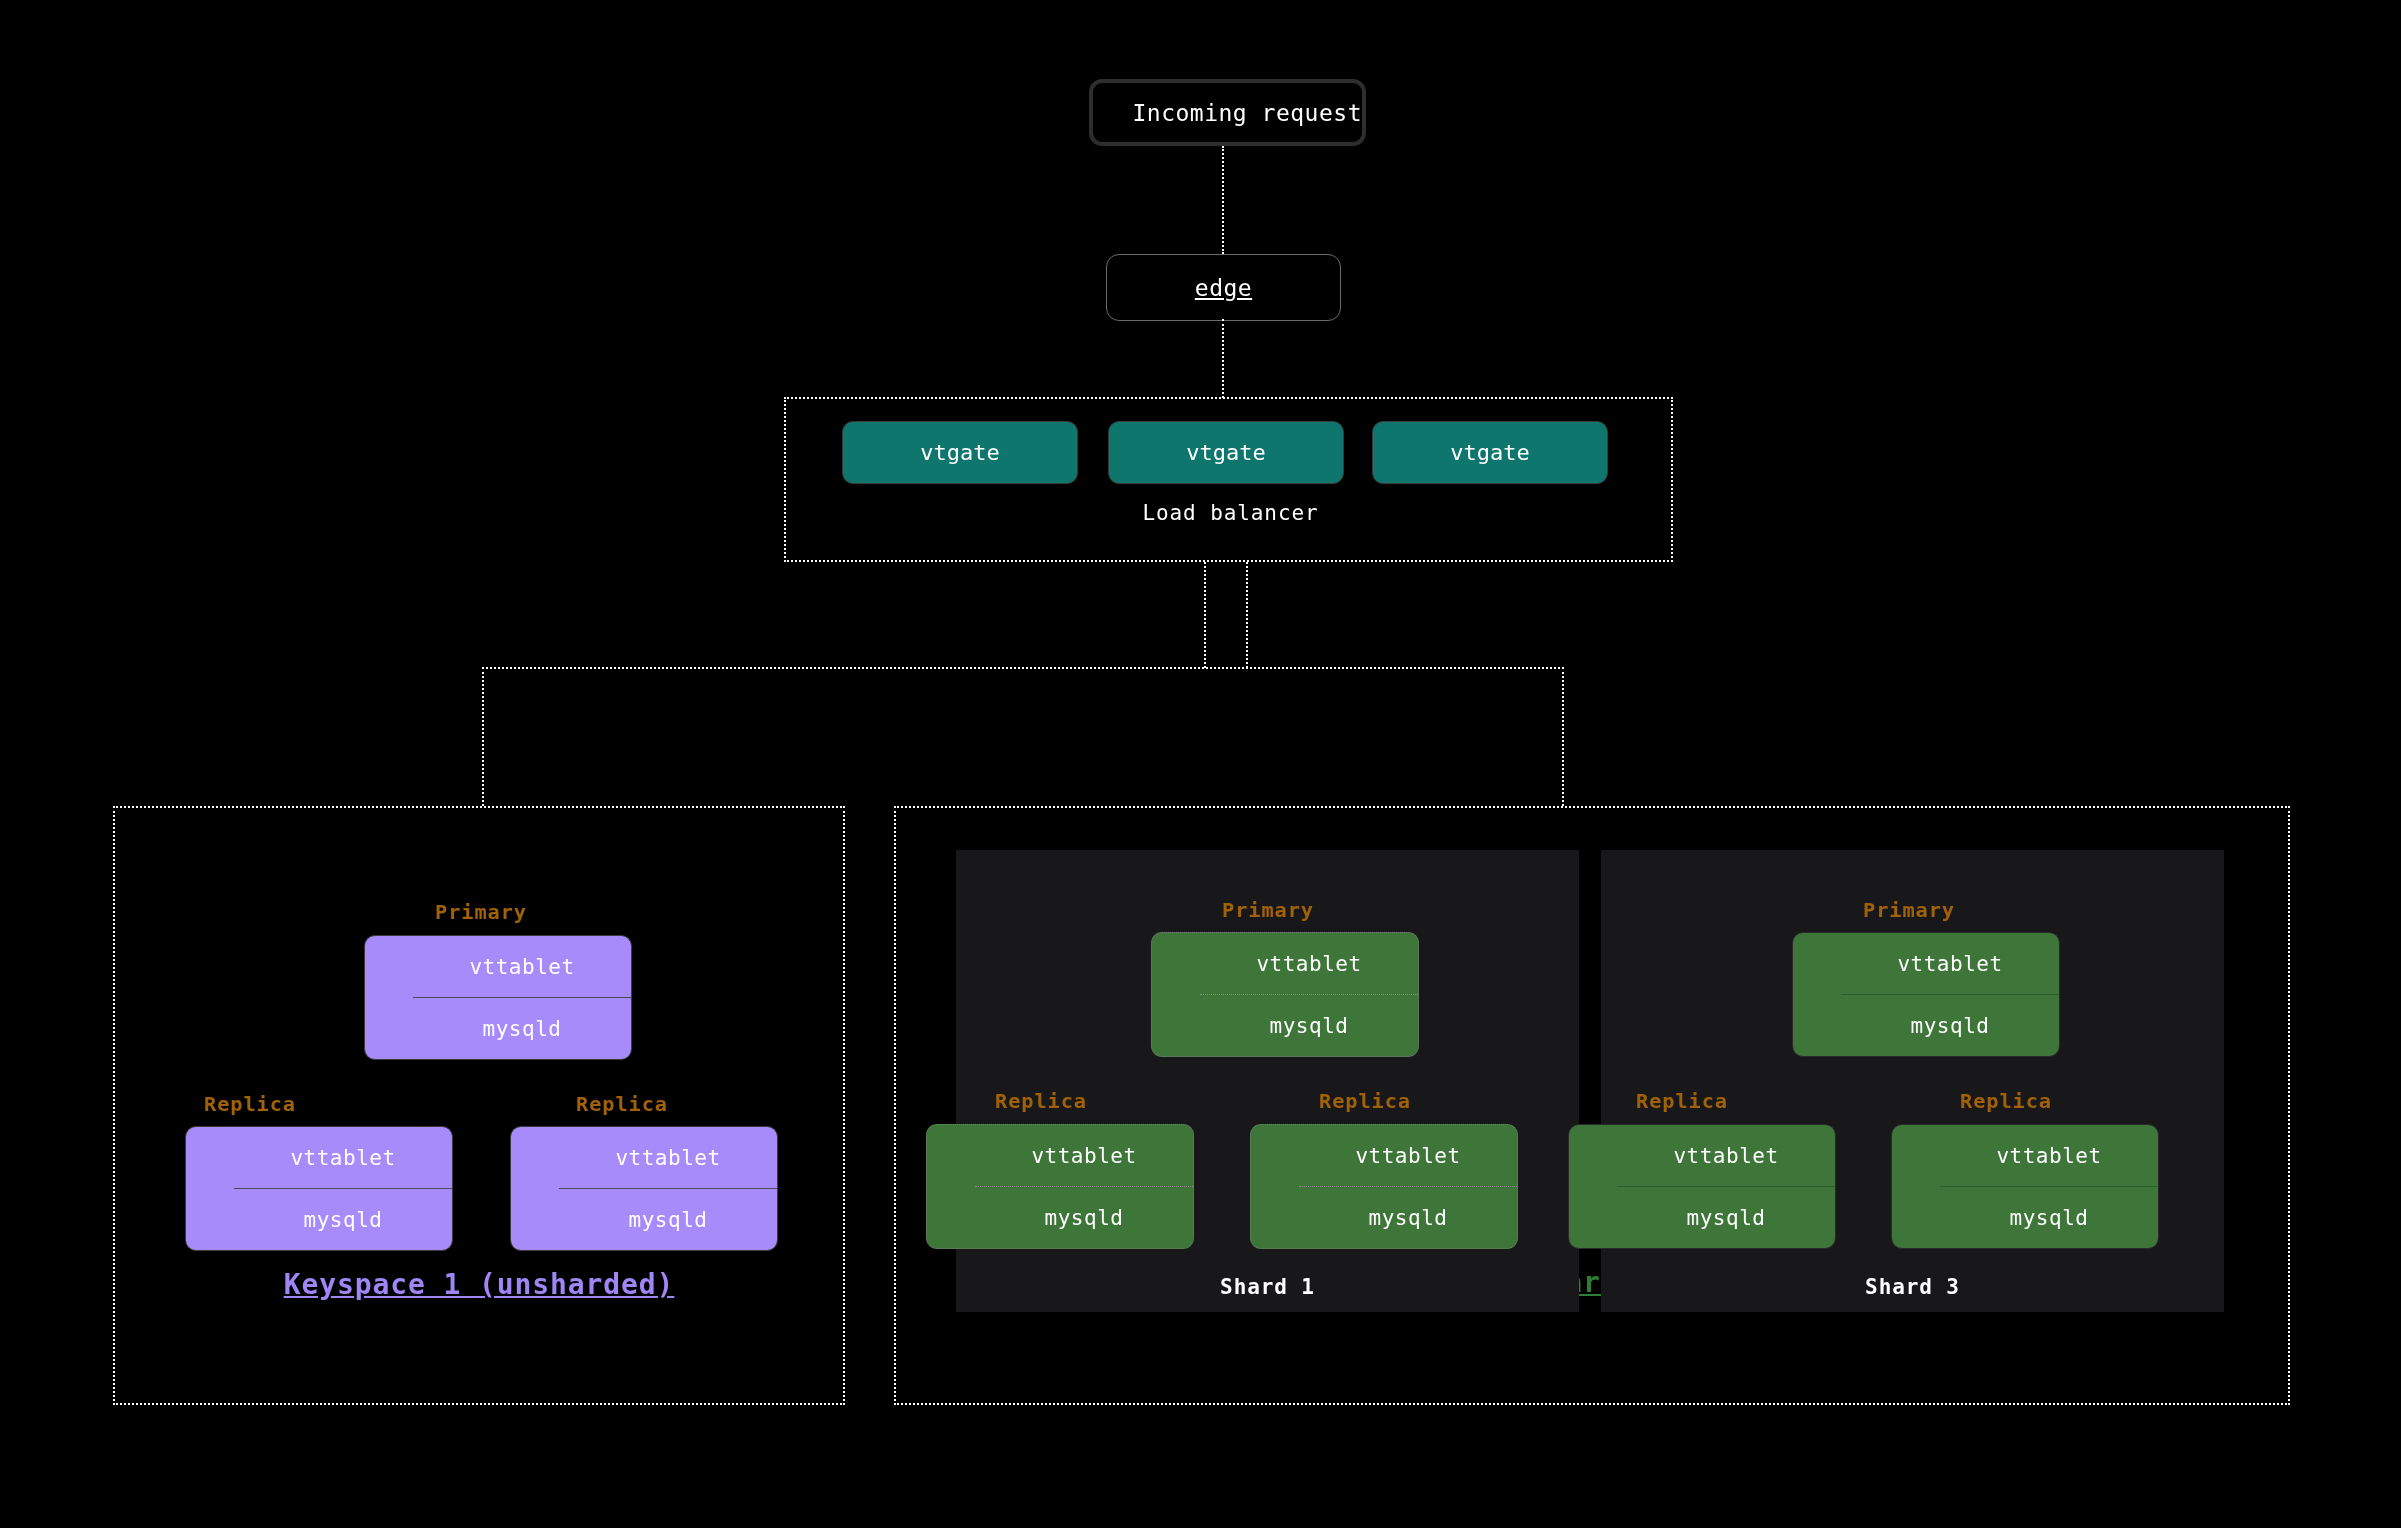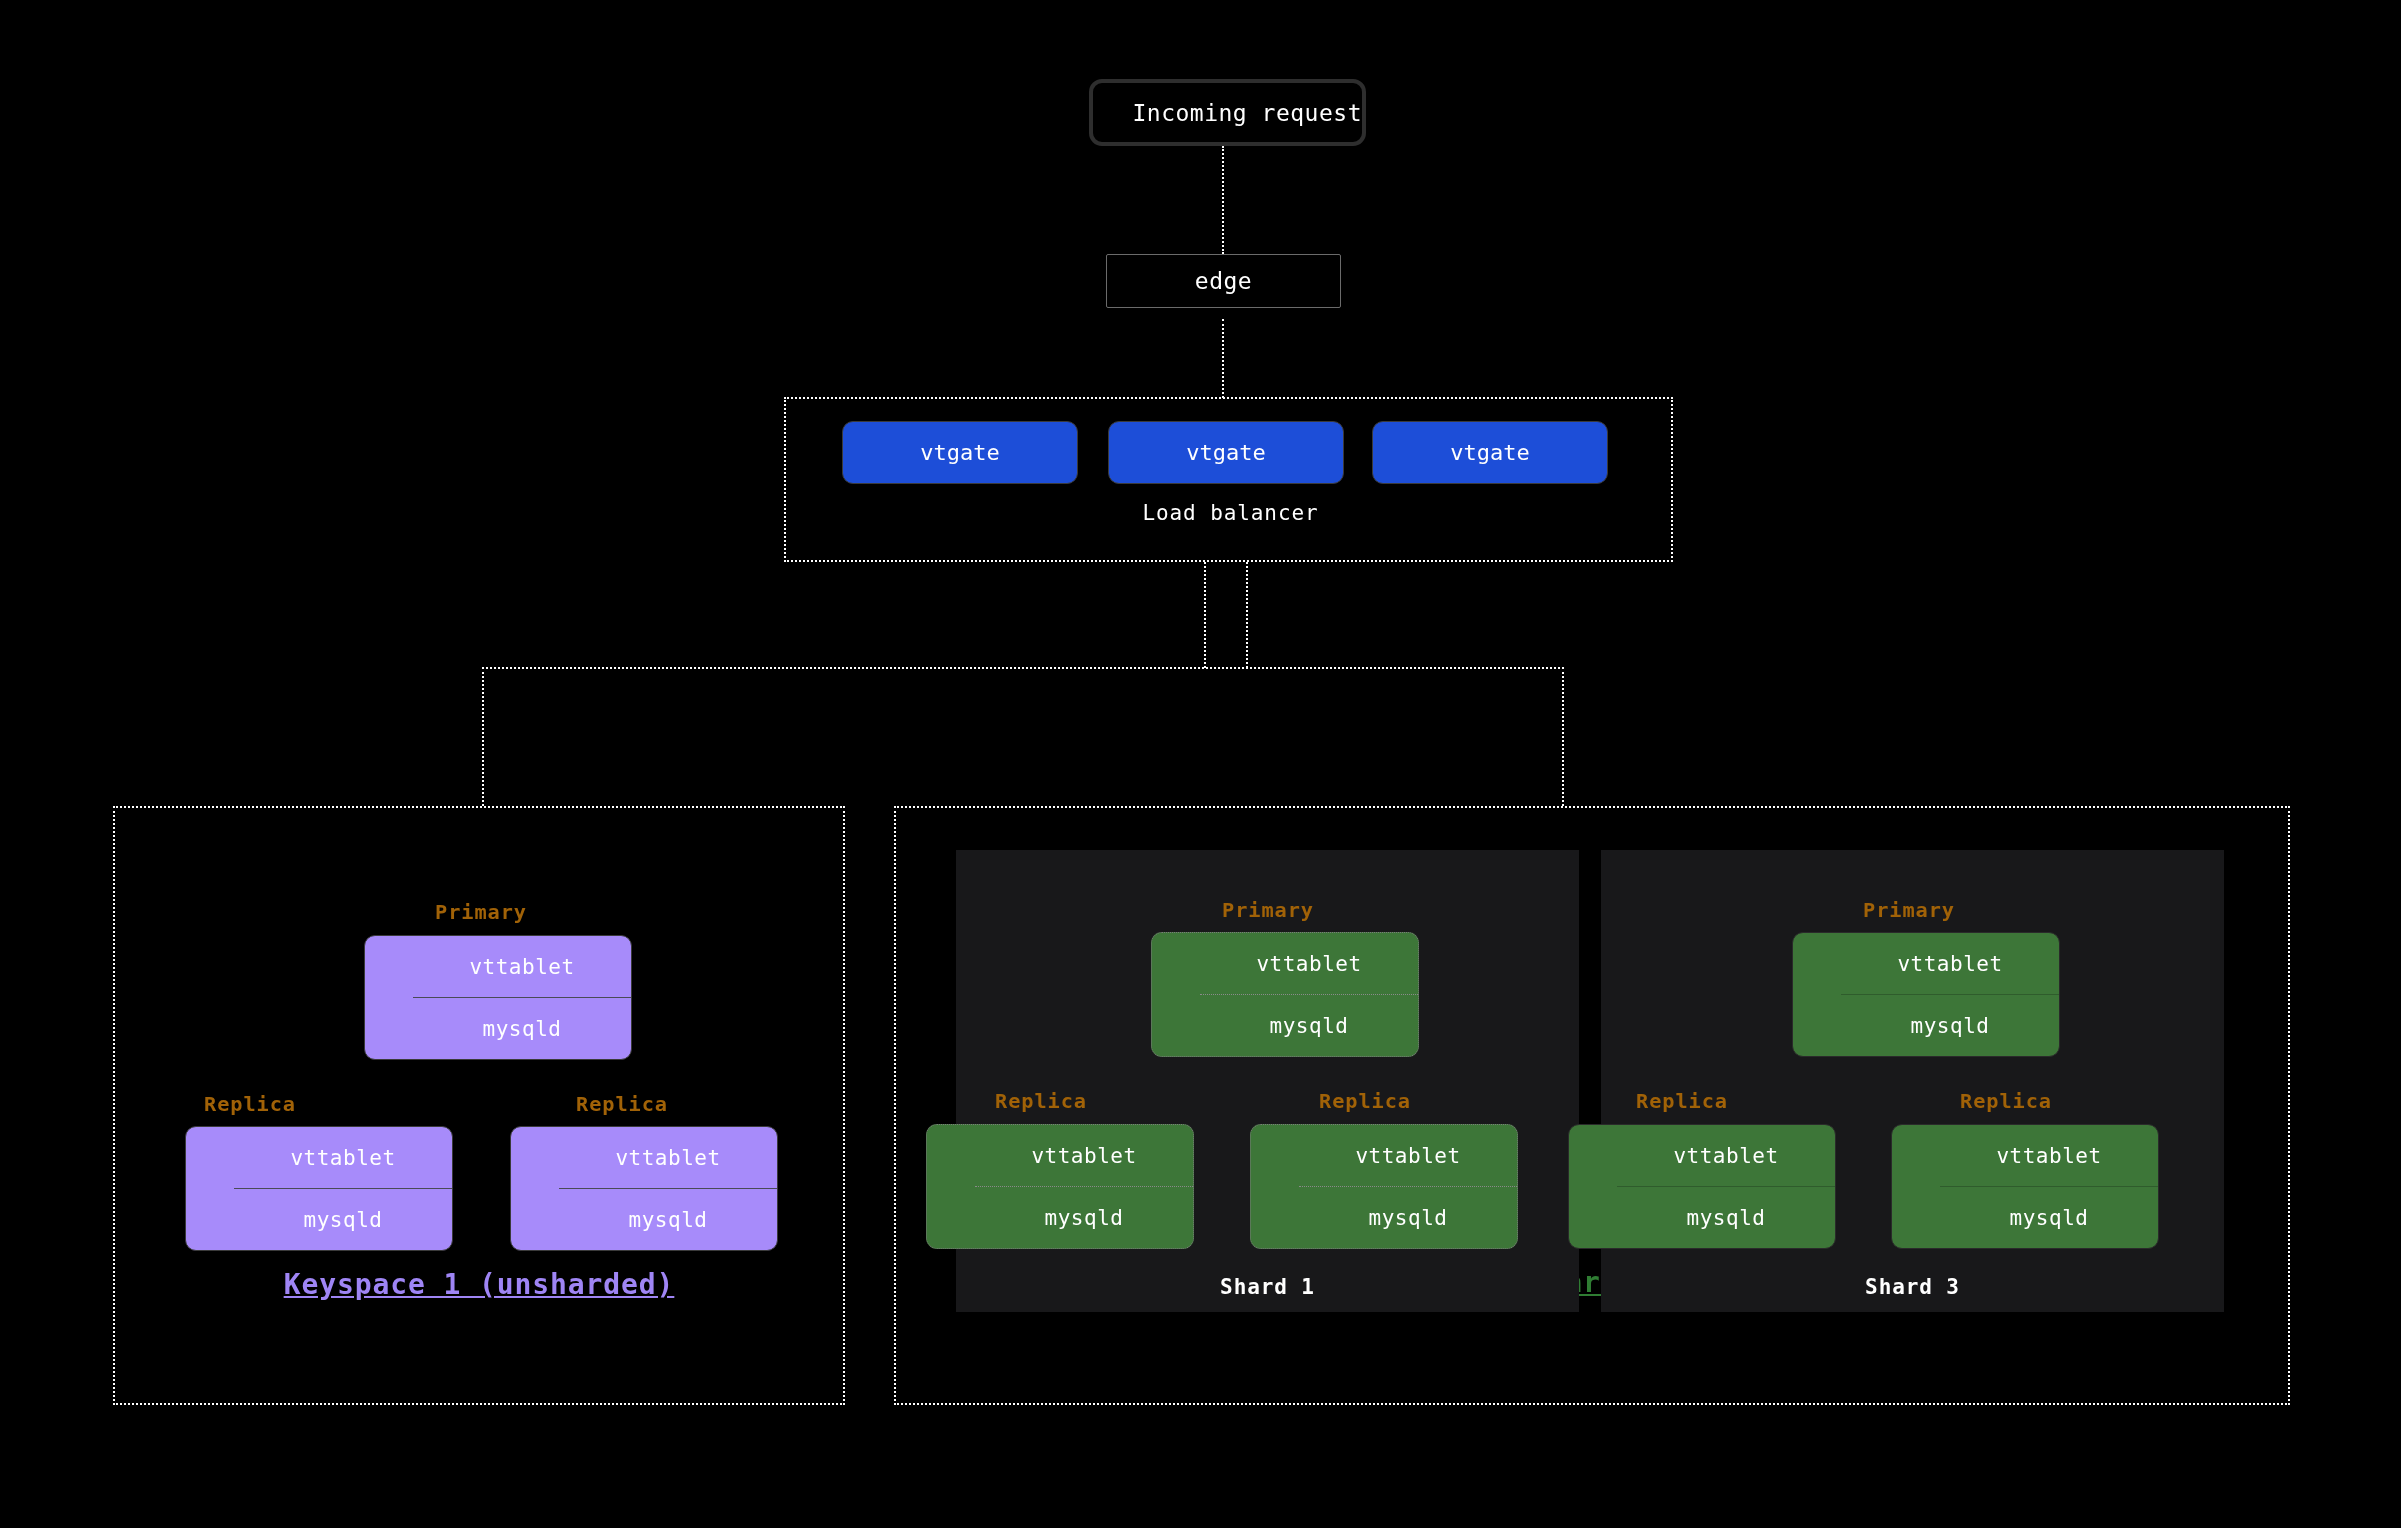--- a/index.html
+++ b/index.html
@@ -28,49 +28,50 @@
     left: 1089px; top: 79px; width: 277px; height: 67px;
     border: 4.6px solid #2e2e2e;
     border-radius: 13px;
     background: #000000;
     color: #ffffff;
     font-size: 23px;
     display: flex; align-items: center; justify-content: flex-end;
     letter-spacing: 0.5px;
   }
   .node-edge {
-    left: 1106px; top: 254px; width: 235px; height: 54px;
+    left: 1106px; top: 254px; width: 235px; height: 67px;
     border: 1.8px solid #6b6b6b;
-    border-radius: 2px;
+    border-radius: 13px;
     background: #000000;
     color: #ffffff;
     font-size: 23px;
     display: flex; align-items: center; justify-content: center;
     letter-spacing: 0.5px;
+    text-decoration: underline;
   }
 
   
   .vline {
     width: 0px;
     border-left: 2.8px dotted #ffffff;
   }
   .hline {
     height: 0px;
     border-top: 2.8px dotted #ffffff;
   }
 
   
   .lb-group {
     left: 784px; top: 397px; width: 889px; height: 165px;
     border: 2.8px dotted #ffffff;
     background: transparent;
   }
   .vtgate {
     top: 22px; width: 236px; height: 63px;
-    background: #1d4ed8;
+    background: #0f766e;
     border: 1.8px solid #3a3a3a;
     border-radius: 11px;
     color: #ffffff;
     font-size: 22px;
     display: flex; align-items: center; justify-content: center;
   }
   .vtgate.g1 { left: 56px; }
   .vtgate.g2 { left: 322px; }
   .vtgate.g3 { left: 586px; }
   .lb-caption {

